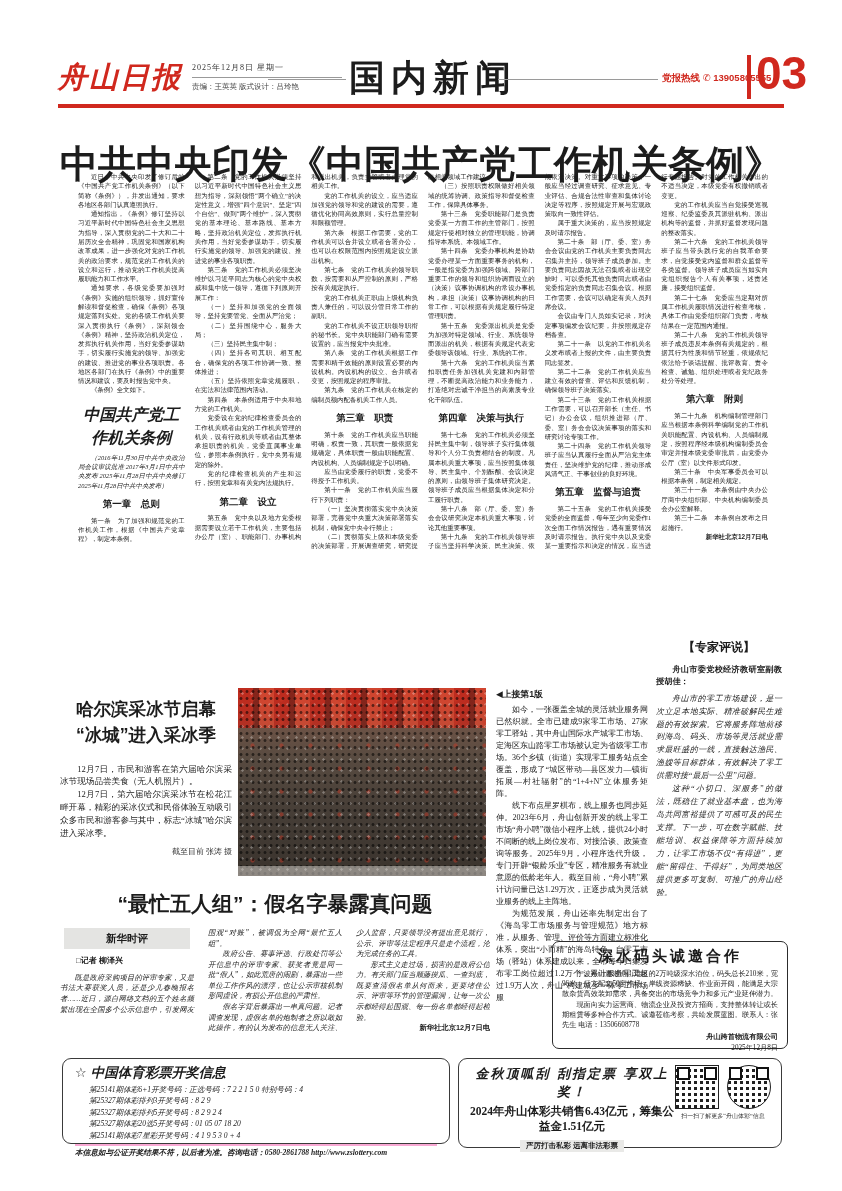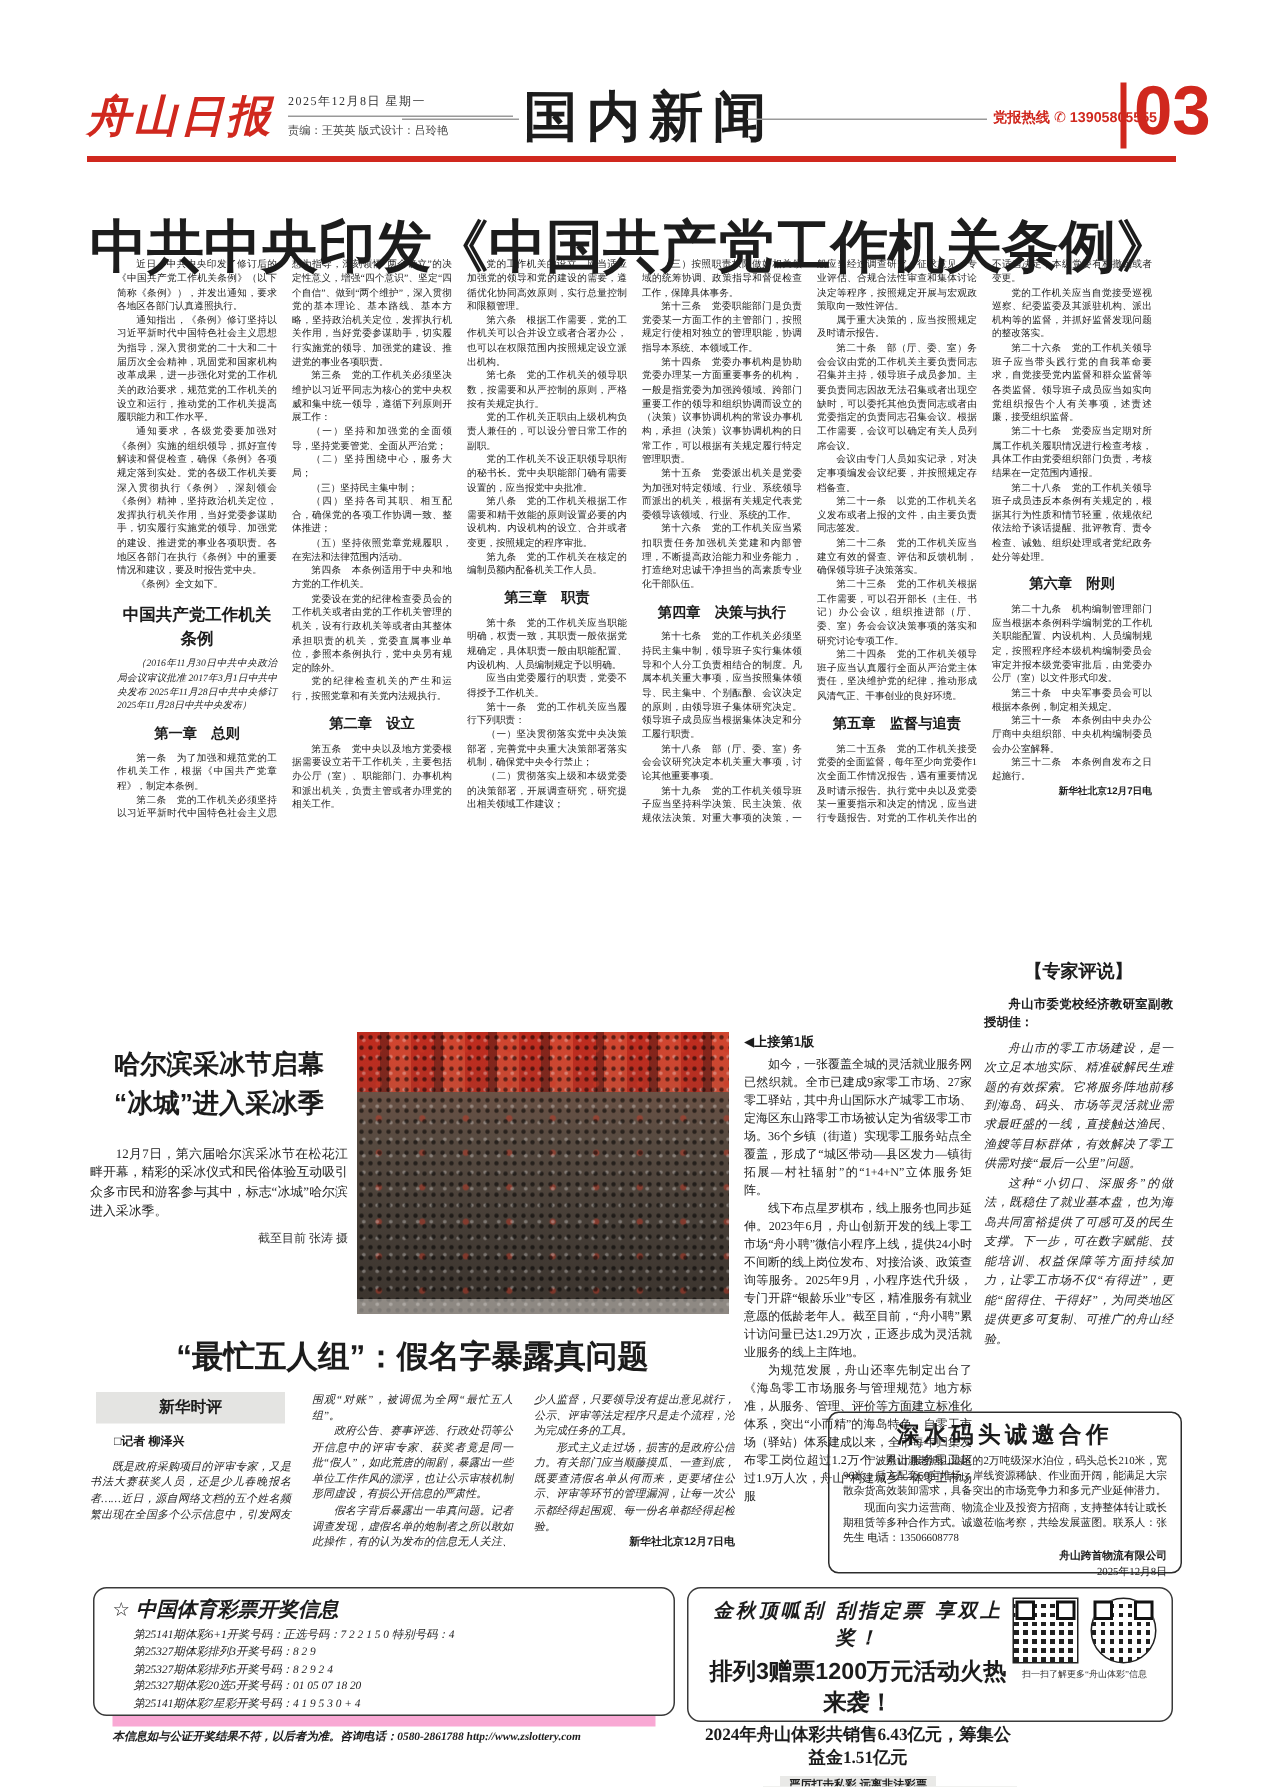--- a/index.html
+++ b/index.html
@@ -24,22 +24,22 @@
     font-family:"Liberation Sans","DejaVu Sans",sans-serif;}
   .red-rule{left:58px;top:104px;width:726px;height:4px;background:#d0281e;}
   
   .lead-headline{left:60px;top:114px;width:722px;text-align:center;font-size:38px;font-weight:900;
     font-family:"Liberation Sans","DejaVu Sans",sans-serif;letter-spacing:0px;}
   .lead-cols{left:78px;top:172px;width:690px;height:456px;column-count:6;column-gap:10px;
     font-size:6.45px;line-height:1.44;text-align:justify;overflow:hidden;}
   .lead-cols p{margin:0;text-indent:2em;}
   .lead-cols .chapter{text-indent:0;text-align:center;font-weight:bold;font-size:9.5px;
     margin:7px 0 5px 0;font-family:"Liberation Sans","DejaVu Sans",sans-serif;}
-  .lead-cols .doc-title{text-indent:0;text-align:center;font-weight:900;font-size:11px;
-    margin:8px 0 4px 0;font-family:"Liberation Sans","DejaVu Sans",sans-serif;}
+  .lead-cols .doc-title{text-indent:0;text-align:center;font-weight:900;font-size:16px;
+    margin:8px 0 4px 0;font-family:"Liberation Sans","DejaVu Sans",sans-serif;font-style:italic;}
   .lead-cols .doc-note{font-style:italic;color:#222;}
   .lead-cols .dateline{text-align:right;font-weight:bold;text-indent:0;
     font-family:"Liberation Sans","DejaVu Sans",sans-serif;}
   
   .harbin{left:60px;top:696px;width:172px;}
   .harbin h2{margin:0 0 14px 0;text-align:center;font-size:17.5px;font-weight:900;line-height:1.5;
     font-family:"Liberation Sans","DejaVu Sans",sans-serif;}
   .harbin p{margin:0;font-size:8.6px;line-height:1.5;text-align:justify;text-indent:2em;}
   .harbin .byline{text-align:right;text-indent:0;margin-top:6px;font-size:8px;color:#333;}
   
@@ -90,21 +90,21 @@
   .dock p{margin:0;font-size:7.2px;line-height:1.42;text-align:justify;text-indent:2em;}
   .dock .signer{text-align:right;text-indent:0;font-weight:bold;margin-top:2px;}
   .dock .sdate{text-align:right;text-indent:0;}
   
   .lottery{left:62px;top:1058px;width:388px;height:86px;border:1.8px solid #3a3a3a;border-radius:9px;
     box-sizing:border-box;padding:5px 12px 3px 12px;font-style:italic;}
   .lottery .ltitle{font-size:13.5px;font-weight:900;margin:0 0 3px 0;
     font-family:"Liberation Sans","DejaVu Sans",sans-serif;}
   .lottery .star{color:#222;font-size:13px;margin-right:4px;}
   .lottery .llines p{margin:0 0 1px 14px;font-size:7.6px;line-height:1.38;}
-  .lottery .disclaimer{border-top:7px solid #f9a8d4;margin-top:3px;padding-top:2px;font-size:7.6px;
+  .lottery .disclaimer{border-top:2px solid #f9a8d4;margin-top:3px;padding-top:2px;font-size:7.6px;
     font-weight:bold;}
   
   .sportsad{left:458px;top:1058px;width:324px;height:90px;border:1.8px solid #3a3a3a;border-radius:9px;
     box-sizing:border-box;padding:6px 10px;display:flex;}
   .sportsad .adtext{flex:1;text-align:center;}
   .sportsad .slogan{margin:0;font-size:13px;font-weight:900;font-style:italic;letter-spacing:2px;
     font-family:"DejaVu Serif","Liberation Serif",serif;}
   .sportsad .mainline{margin:3px 0 0 0;font-size:15.5px;font-weight:900;
     font-family:"Liberation Sans","DejaVu Sans",sans-serif;}
   .sportsad .subline{margin:3px 0 0 0;font-size:11.5px;font-weight:bold;}
@@ -201,20 +201,21 @@
       <p>第二十九条　机构编制管理部门应当根据本条例科学编制党的工作机关职能配置、内设机构、人员编制规定，按照程序经本级机构编制委员会审定并报本级党委审批后，由党委办公厅（室）以文件形式印发。</p>
       <p>第三十条　中央军事委员会可以根据本条例，制定相关规定。</p>
       <p>第三十一条　本条例由中央办公厅商中央组织部、中央机构编制委员会办公室解释。</p>
       <p>第三十二条　本条例自发布之日起施行。</p>
       <p class="dateline">新华社北京12月7日电</p>
     </div>
 
   <div class="abs harbin">
     <h2><span>哈尔滨采冰节启幕</span><br><span>“冰城”进入采冰季</span></h2>
     <div>
+        <p>12月7日，市民和游客在第六届哈尔滨采冰节现场品尝美食（无人机照片）。</p>
         <p>12月7日，第六届哈尔滨采冰节在松花江畔开幕，精彩的采冰仪式和民俗体验互动吸引众多市民和游客参与其中，标志“冰城”哈尔滨进入采冰季。</p>
         <p class="byline">截至目前 张涛 摄</p>
       </div>
   </div>
 
   <div class="abs photo">
     <div class="lanterns"></div>
     <div class="dots"></div>
     <div class="snow"></div>
   </div>
@@ -266,21 +267,20 @@
         <p>第25327期体彩排列5开奖号码：8 2 9 2 4</p>
         <p>第25327期体彩20选5开奖号码：01 05 07 18 20</p>
         <p>第25141期体彩7星彩开奖号码：4 1 9 5 3 0 + 4</p>
       </div>
     <div class="disclaimer">本信息如与公证开奖结果不符，以后者为准。咨询电话：0580-2861788  http://www.zslottery.com</div>
   </div>
 
   <div class="abs sportsad">
     <div class="adtext">
       <p class="slogan">金秋顶呱刮  刮指定票  享双上奖！</p>
-      <p class="mainline">排列3赠票1200万元活动火热来袭！</p>
       <p class="subline">2024年舟山体彩共销售6.43亿元，筹集公益金1.51亿元</p>
       <div><span class="warning">严厉打击私彩 远离非法彩票</span></div>
     </div>
     <div class="qrzone">
       <div class="qr"></div>
       <div class="qr qr2"></div>
       <div class="qrcap">扫一扫了解更多“舟山体彩”信息</div>
     </div>
   </div>
 

